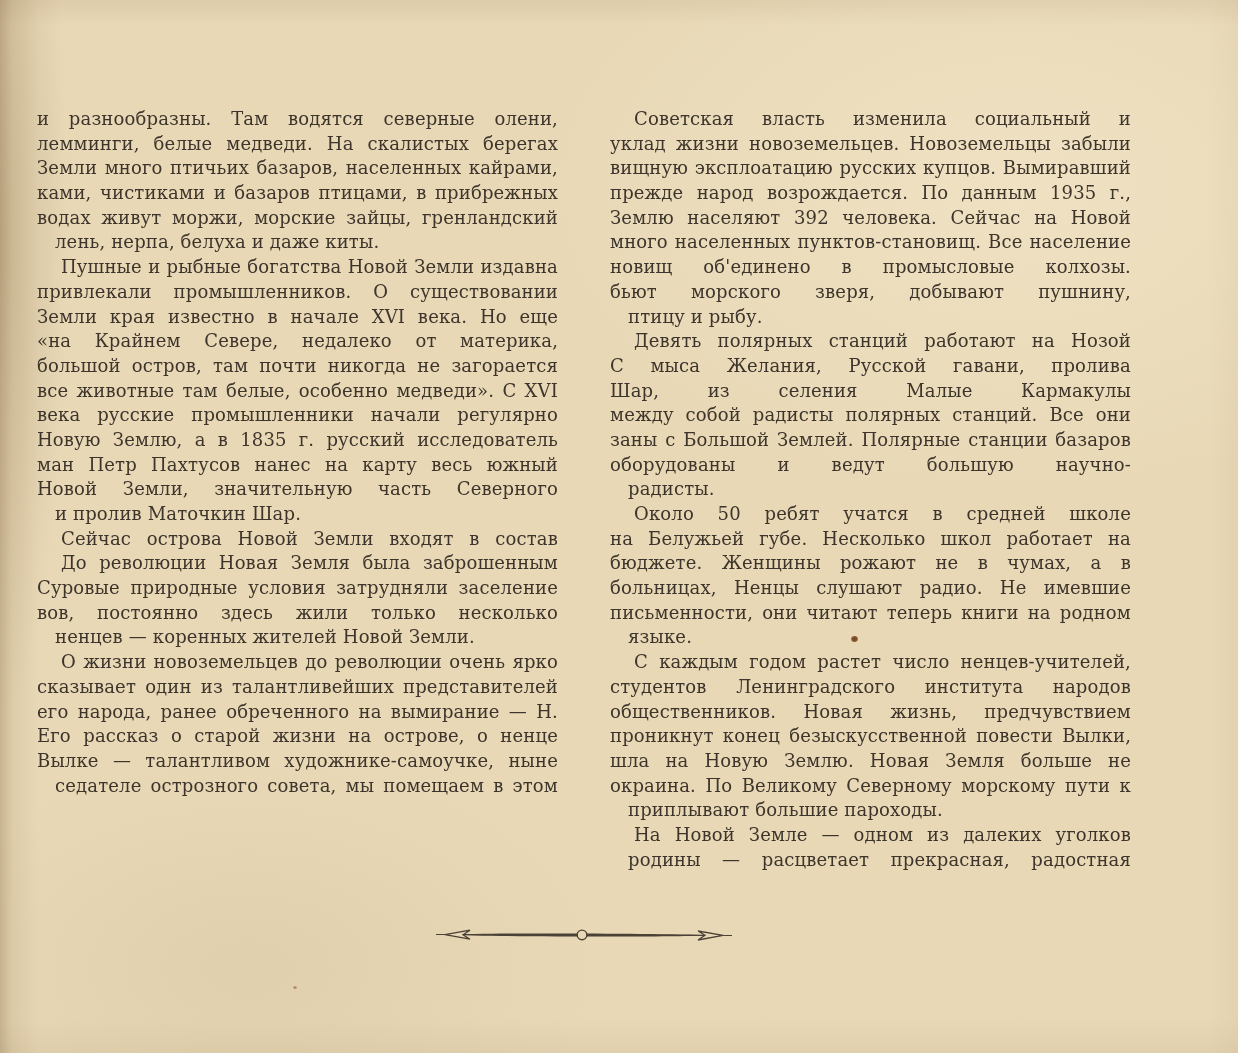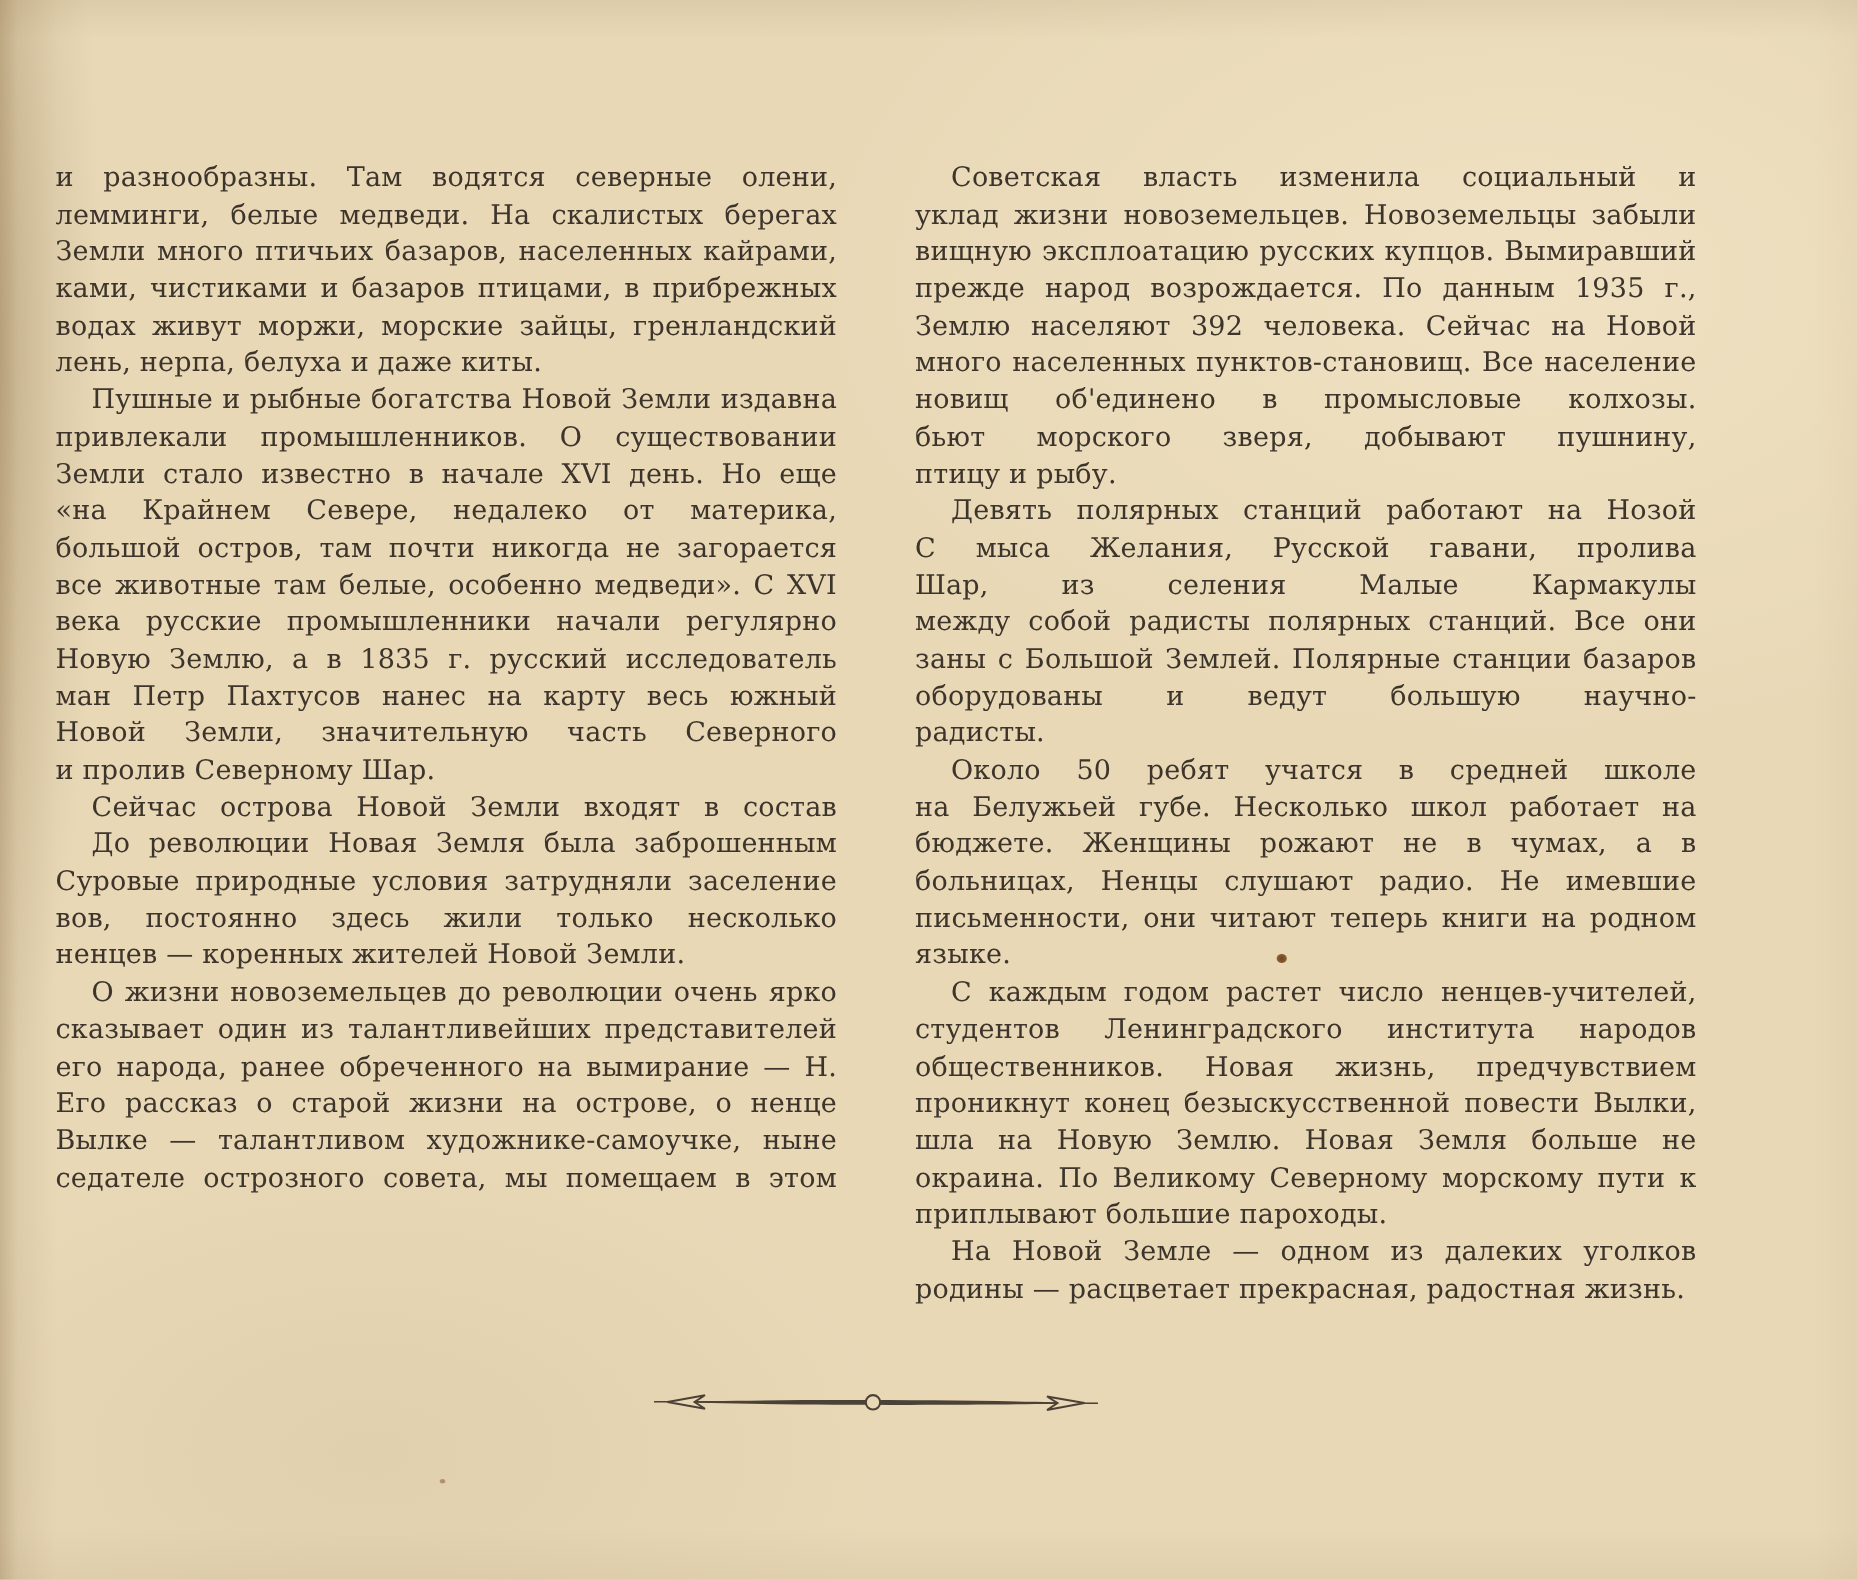--- a/index.html
+++ b/index.html
@@ -32,21 +32,21 @@
   .col-right { left: 610px; }
   .para { margin: 0; }
   .line {
     height: 24.7px;
     overflow: hidden;
     white-space: normal;
     text-align: justify;
     text-align-last: justify;
     text-justify: inter-word;
   }
-  .line.last { text-align-last: left; }
+  .line.last { text-align-last: left; margin-left: 18px; }
   .para.indent .line:first-child { text-indent: 24px; }
   .divider {
     position: absolute;
     left: 434px; top: 921px;
     width: 300px; height: 28px;
   }
   .speck {
     position: absolute;
     border-radius: 50%;
     background: radial-gradient(circle, #6e4523 0%, #8a5a30 60%, rgba(138,90,48,0) 100%);
@@ -64,29 +64,29 @@
         <div class="line">и разнообразны. Там водятся северные олени, песцы,</div>
         <div class="line">лемминги, белые медведи. На скалистых берегах Новой</div>
         <div class="line">Земли много птичьих базаров, населенных кайрами, чай-</div>
         <div class="line">ками, чистиками и базаров птицами, в прибрежных</div>
         <div class="line">водах живут моржи, морские зайцы, гренландский тю-</div>
         <div class="line last">лень, нерпа, белуха и даже киты.</div>
       </div>
       <div class="para indent">
         <div class="line">Пушные и рыбные богатства Новой Земли издавна</div>
         <div class="line">привлекали промышленников. О существовании Новой</div>
-        <div class="line">Земли стало известно в начале XVI день. Но еще</div>
+        <div class="line">Земли края известно в начале XVI века. Но еще</div>
         <div class="line">«на Крайнем Севере, недалеко от материка, находится</div>
         <div class="line">большой остров, там почти никогда не загорается день;</div>
         <div class="line">все животные там белые, особенно медведи». С XVI</div>
         <div class="line">века русские промышленники начали регулярно посещать</div>
         <div class="line">Новую Землю, а в 1835 г. русский исследователь штур-</div>
         <div class="line">ман Петр Пахтусов нанес на карту весь южный остроз</div>
         <div class="line">Новой Земли, значительную часть Северного острова</div>
-        <div class="line last">и пролив Северному Шар.</div>
+        <div class="line last">и пролив Маточкин Шар.</div>
       </div>
       <div class="para indent">
         <div class="line">Сейчас острова Новой Земли входят в состав Север-</div>
       </div>
       <div class="para indent">
         <div class="line">До революции Новая Земля была заброшенным ме-</div>
         <div class="line">Суровые природные условия затрудняли заселение остро-</div>
         <div class="line">вов, постоянно здесь жили только несколько семейств</div>
         <div class="line last">ненцев — коренных жителей Новой Земли.</div>
       </div>

